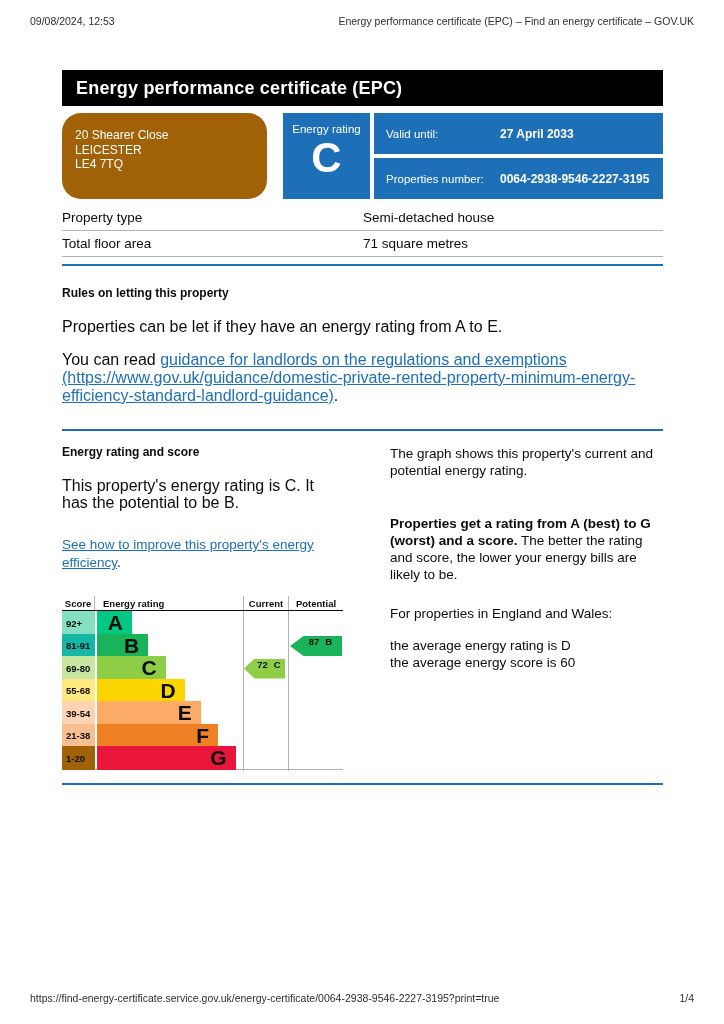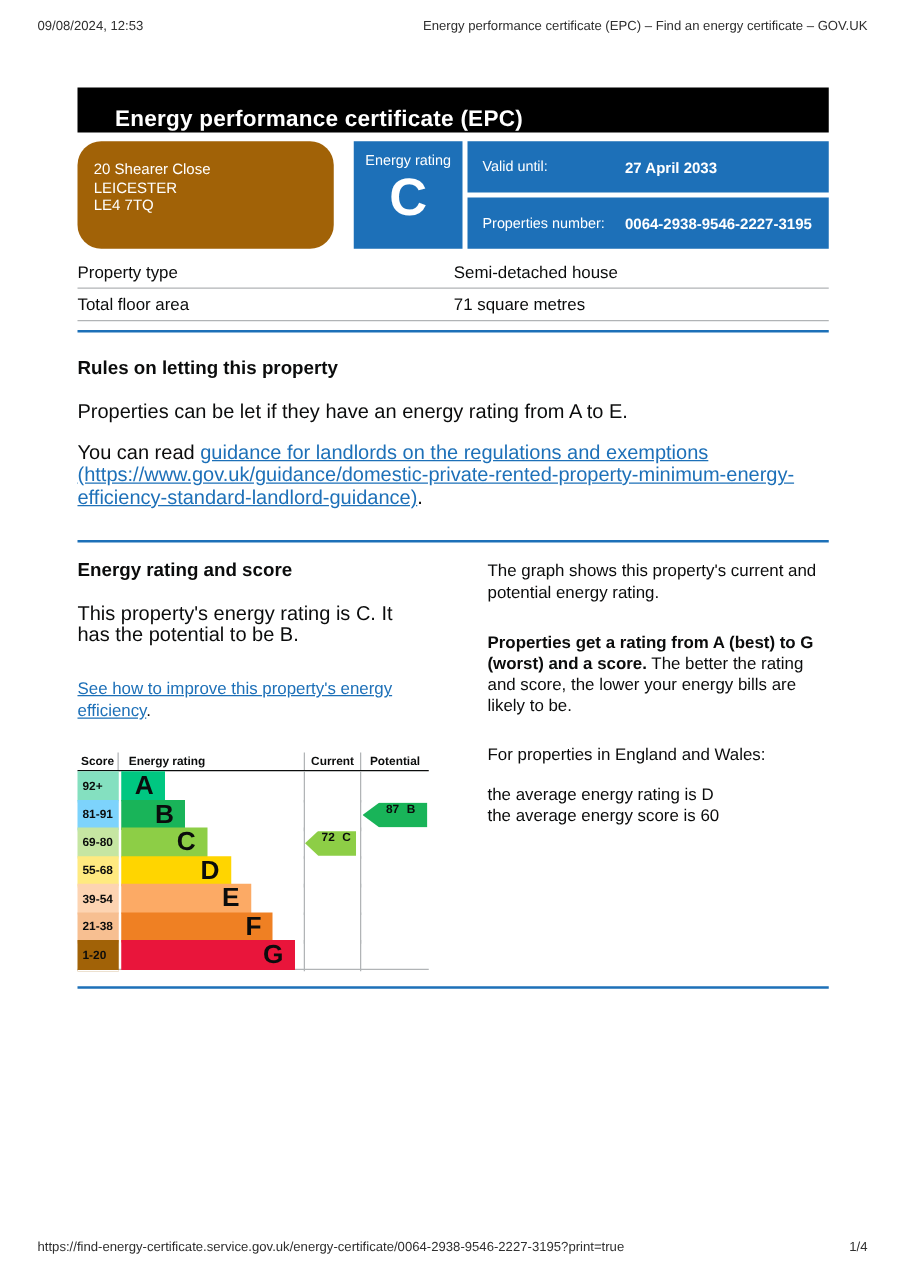--- a/index.html
+++ b/index.html
@@ -23,21 +23,21 @@
     position: absolute; top: 992px; left: 30px; right: 30px;
     font-size: 10.5px; color: #2f2f2f;
     display: flex; justify-content: space-between;
   }
 
   
   .content { position: absolute; left: 62px; top: 70px; width: 601px; }
 
   .banner {
     background: #000000; height: 36px;
-    display: flex; align-items: flex-end; padding: 0 30px;
+    display: flex; align-items: center; padding: 0 14px;
   }
   .banner-title { color: #ffffff; font-size: 18px; font-weight: bold; letter-spacing: .2px; }
 
   .summary { display: flex; margin-top: 7px; height: 86px; }
   .addr-box {
     width: 205px; margin-right: 16px; background: #a16207; color: #ffffff;
     padding: 15px 10px 0 13px; font-size: 12px; line-height: 14.5px; border-radius: 19px;
   }
   .rating-box {
     width: 87px; margin-right: 4px; background: #1d70b8; color: #ffffff;
@@ -60,34 +60,34 @@
     padding: 6px 0 5px; font-size: 13.5px; line-height: 14px;
   }
   .facts-label { width: 301px; }
   .facts-value { flex: 1; }
 
   hr.rule { border: none; border-top: 2px solid #1d70b8; }
   .hr1 { margin-top: 7px; }
   .hr2 { margin-top: 24px; }
   .hr3 { margin-top: 13px; }
 
-  h2.section-heading { font-size: 15px; font-weight: bold; color: #0b0c0c; }
+  h2.section-heading { font-size: 12px; font-weight: bold; color: #0b0c0c; }
   .rules-heading { margin-top: 20px; }
   .body-text { font-size: 16px; line-height: 17px; }
   .rules-p { margin-top: 18px; }
   .rules-link-p { margin-top: 16px; line-height: 18px; }
   a { color: #1d70b8; text-decoration: underline; }
 
   .two-col { display: flex; justify-content: space-between; margin-top: 14px; }
   .col-left { width: 281px; }
   .col-right { width: 273px; }
   .col-left .desc { margin-top: 18px; }
   .improve-link-p { margin-top: 25px; font-size: 13.5px; line-height: 18px; }
   .col-right p { font-size: 13.5px; line-height: 17px; }
-  .rp1 { margin-bottom: 23px; }
+  .rp1 { margin-bottom: 36px; }
   .rp2 { margin-bottom: 22px; }
   .rp3 { margin-bottom: 15px; }
 
   
   .epc-chart { margin-top: 24px; width: 281px; border-bottom: 1px solid #b1b4b6; }
   .epc-row { display: grid; grid-template-columns: 33px 148px 45px 55px; }
   .epc-header { height: 15px; border-bottom: 1px solid #0b0c0c; }
   .epc-hcell { font-size: 9.5px; font-weight: bold; display: flex; align-items: center; }
   .epc-hcell-0 { justify-content: center; border-right: 1px solid #b1b4b6; }
   .epc-hcell-1 { padding-left: 8px; }
@@ -183,21 +183,21 @@
           </div>
           <div class="epc-row epc-bandrow">
             <div class="epc-score" style="background: rgb(132, 224, 192);">92+</div>
             <div class="epc-ratingcell">
               <div class="epc-bar" style="background: rgb(0, 199, 129); width: 24%;">A</div>
             </div>
             <div class="epc-pointer-cell"></div>
             <div class="epc-pointer-cell"></div>
           </div>
           <div class="epc-row epc-bandrow">
-            <div class="epc-score" style="background: #7dd3fc;">81-91</div>
+            <div class="epc-score" style="background: #14b8a6;">81-91</div>
             <div class="epc-ratingcell">
               <div class="epc-bar" style="background: rgb(25, 180, 89); width: 35%;">B</div>
             </div>
             <div class="epc-pointer-cell"></div>
             <div class="epc-pointer-cell">
               <div class="epc-arrow epc-arrow-potential" style="background: rgb(25, 180, 89);">
                 <span>87</span>
                 <span>B</span>
               </div>
             </div>

